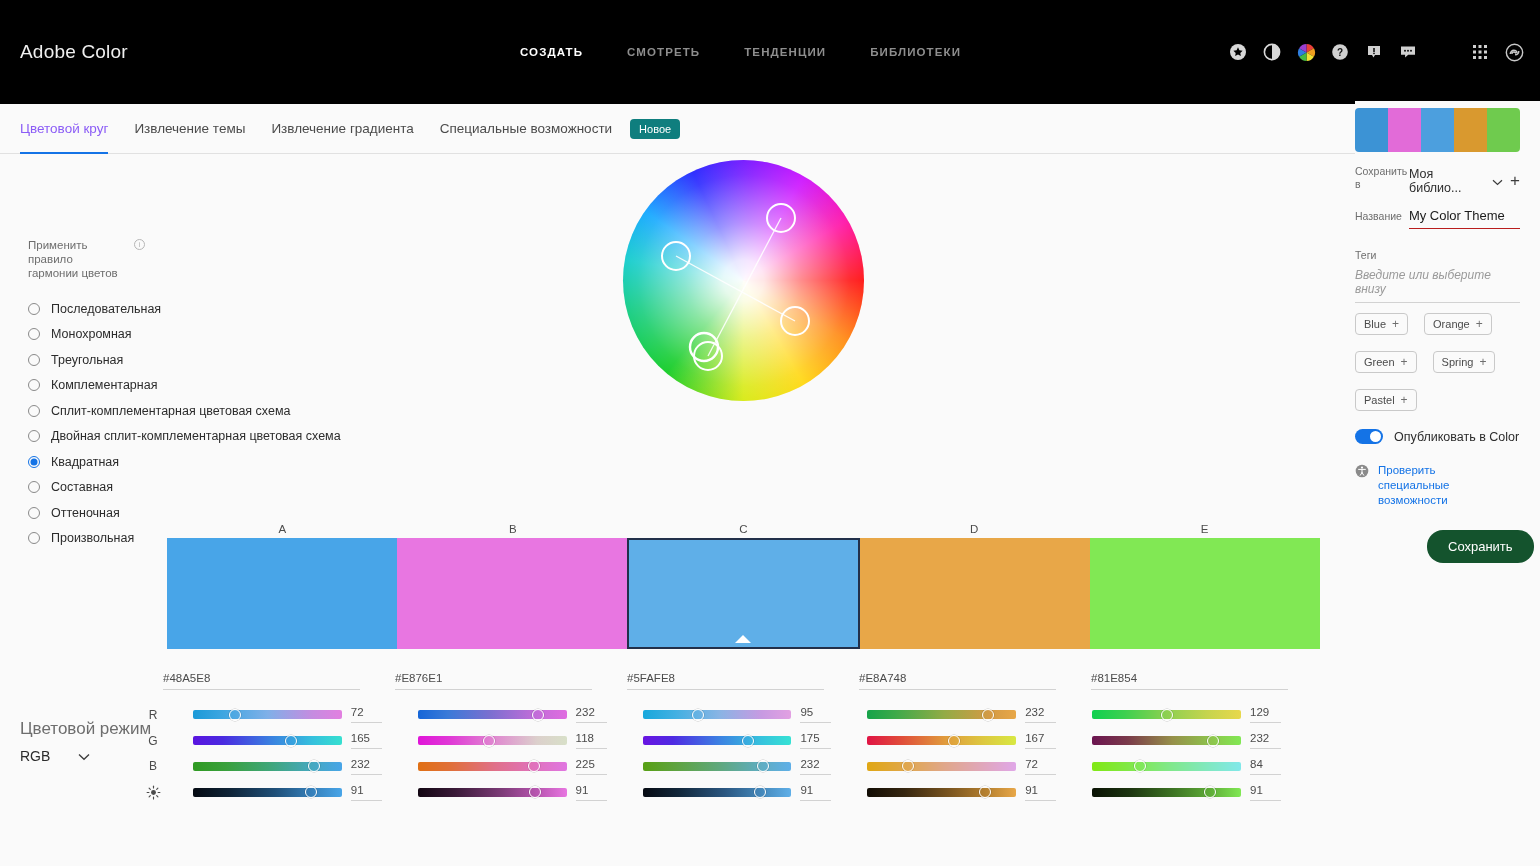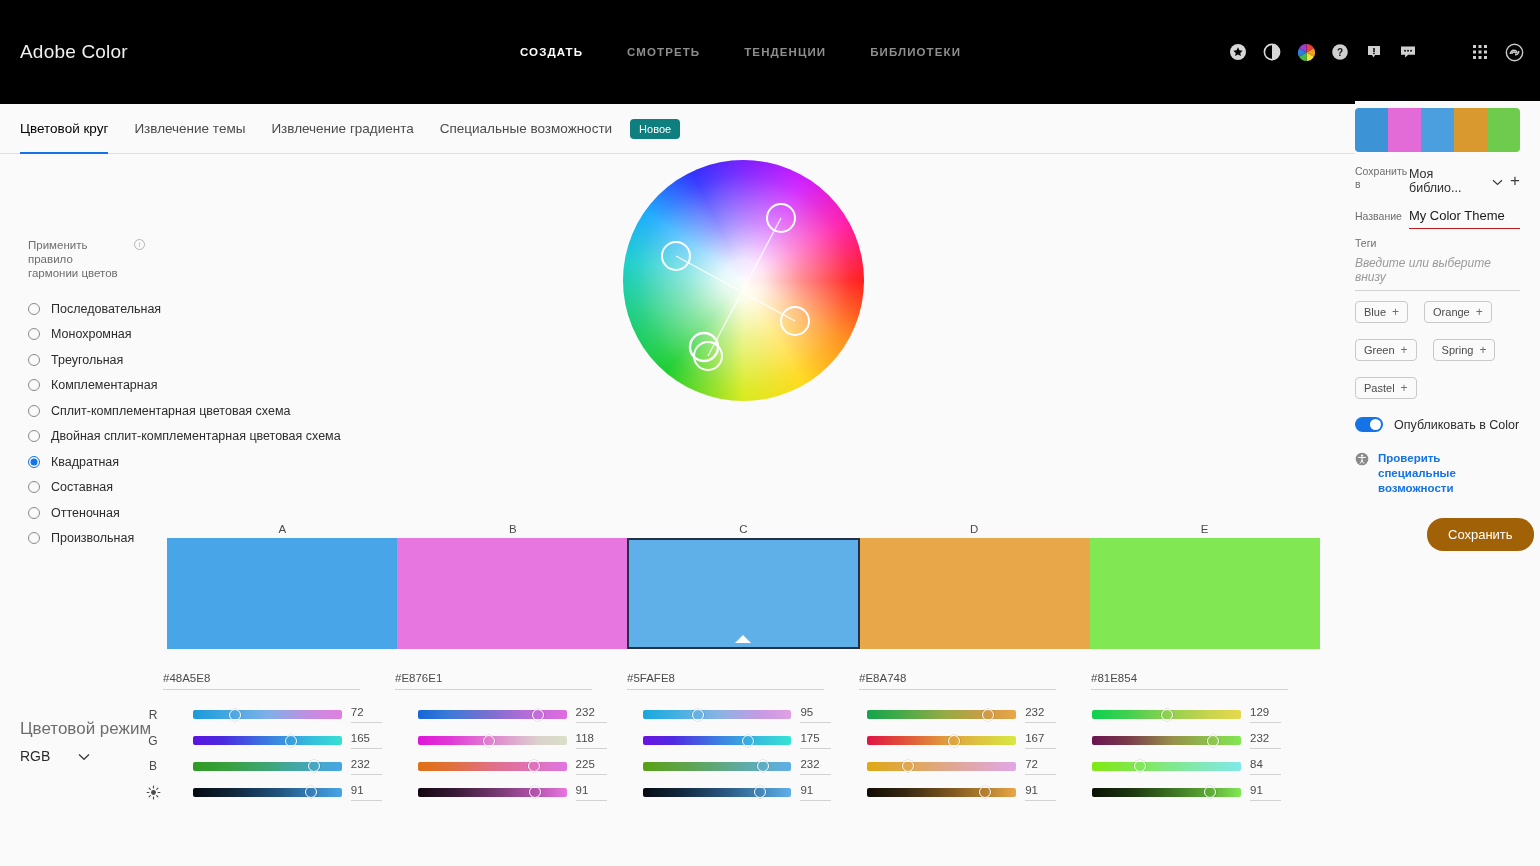--- a/index.html
+++ b/index.html
@@ -55,21 +55,21 @@
     background: #fafafa;
     border-bottom: 1px solid #e1e1e1;
     display: flex; align-items: center;
     padding-left: 20px; gap: 26px;
   }
   .tabbar .tab {
     font-size: 13.5px; color: #4b4b4b; cursor: pointer;
     position: relative; height: 50px; display: flex;
     align-items: center; white-space: nowrap;
   }
-  .tabbar .tab.active { color: #000000; }
+  .tabbar .tab.active { color: #8b5cf6; }
   .tabbar .tab.active::after {
     content: ""; position: absolute; left: 0; right: 0; bottom: 0;
     height: 2px; background: #1473e6;
   }
   .newbadge {
     background: #0f7e7e; color: #fff; font-size: 11px;
     padding: 4px 9px; border-radius: 4px; font-weight: 400;
     margin-left: -8px; cursor: pointer;
   }
 
@@ -227,21 +227,21 @@
   .lib-select .libname { font-size: 12.5px; color: #2c2c2c; }
   .plus-btn { font-size: 17px; color: #3c3c3c; line-height: 14px; cursor: pointer; }
 
   .namerow { margin-top: 13px; display: flex; align-items: baseline; gap: 7px; }
   .namerow .lbl { font-size: 10.5px; color: #6e6e6e; flex: 0 0 auto; }
   .namerow .nv {
     font-size: 13px; color: #1b1b1b; flex: 1;
     border-bottom: 1px solid #b91c1c; padding-bottom: 5px; cursor: text;
   }
 
-  .tagsblock { margin-top: 8px; }
+  .tagsblock { margin-top: 20px; }
   .tagsblock .lbl { font-size: 10.5px; color: #6e6e6e; }
   .tagsinput {
     margin-top: 7px; font-size: 12px; color: #9a9a9a; font-style: italic;
     border-bottom: 1px solid #d2d2d2; padding-bottom: 6px; cursor: text;
   }
   .tagchips {
     margin-top: 10px; display: flex; flex-wrap: wrap; gap: 16px; width: 170px;
   }
   .chip {
     border: 1px solid #c9c9c9; border-radius: 4px; background: #fafafa;
@@ -258,26 +258,26 @@
   .toggle::after {
     content: ""; position: absolute; right: 2px; top: 2px;
     width: 11px; height: 11px; border-radius: 50%; background: #fff;
   }
   .publishrow .t { font-size: 12.5px; color: #2c2c2c; }
 
   .accessrow { margin-top: 19px; display: flex; gap: 9px; align-items: flex-start; }
   .accessrow .a11y-ic { flex: 0 0 14px; margin-top: 1px; }
   .accessrow .link {
     font-size: 11.5px; color: #1473e6; line-height: 15px;
-    width: 120px; cursor: pointer; font-weight: bold;
+    width: 120px; cursor: pointer;
   }
 
   .savebtn {
     margin-top: 22px; margin-left: 72px;
-    background: #a16207; color: #fff; border: none; border-radius: 16px;
+    background: #14532d; color: #fff; border: none; border-radius: 16px;
     font-size: 13px; padding: 9px 21px; cursor: pointer;
     font-family: "Liberation Sans", sans-serif;
   }
 </style>
 </head>
 <body>
 
 <div class="topbar">
   <div class="brand">Adobe Color</div>
 

